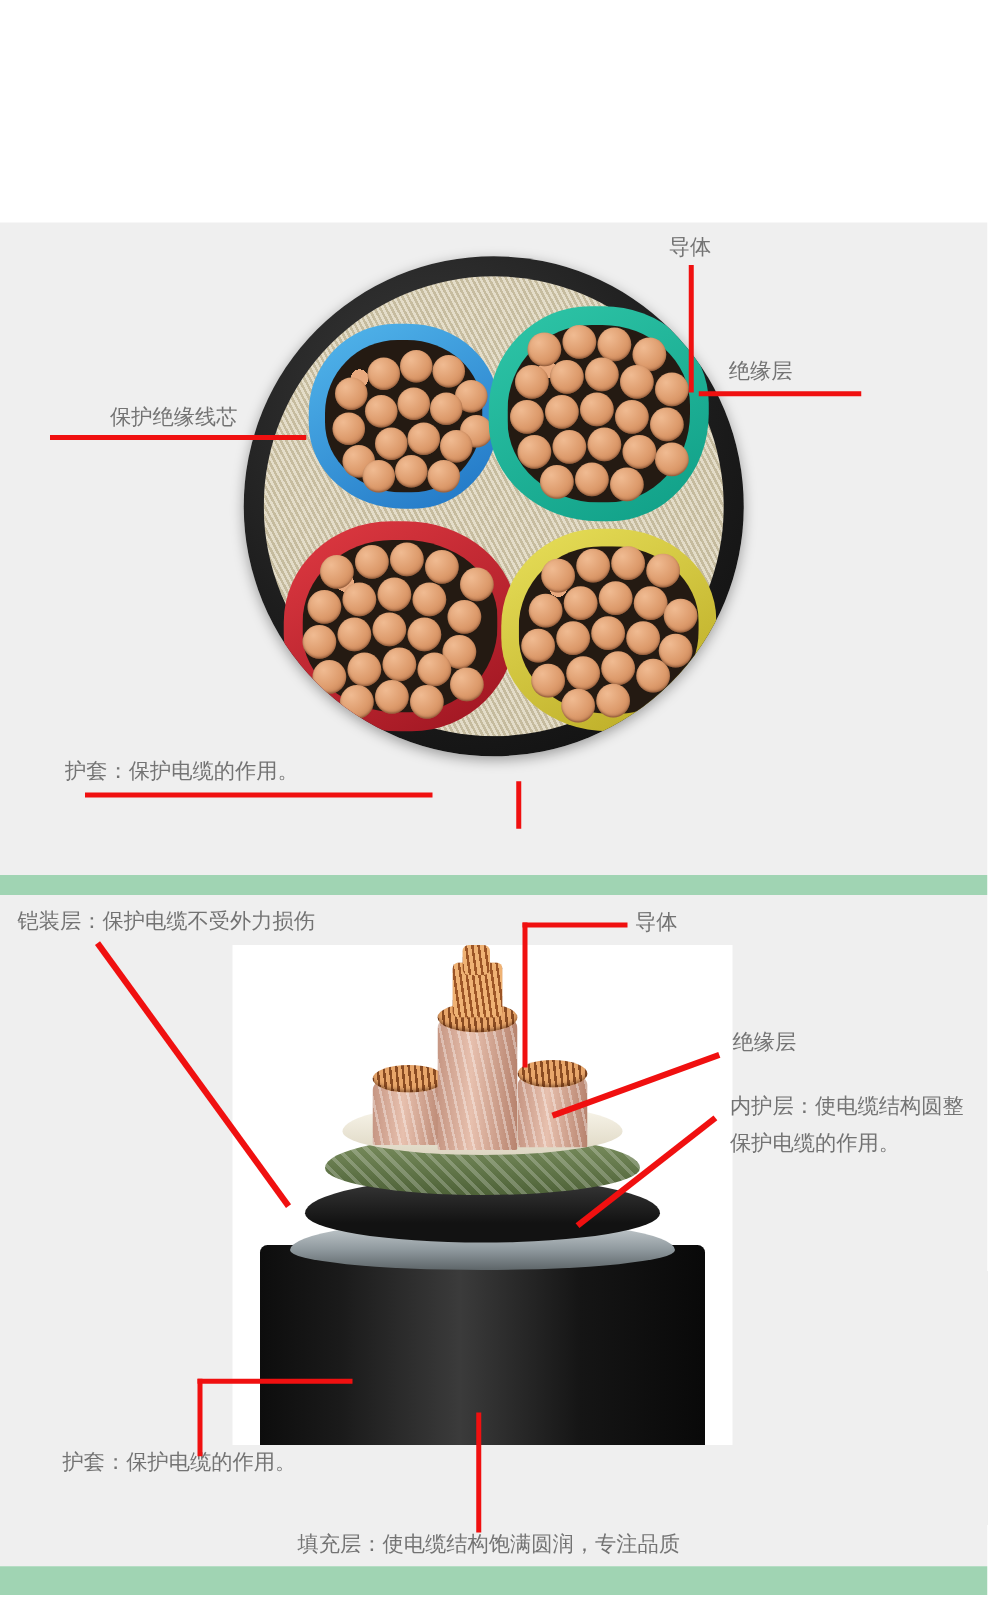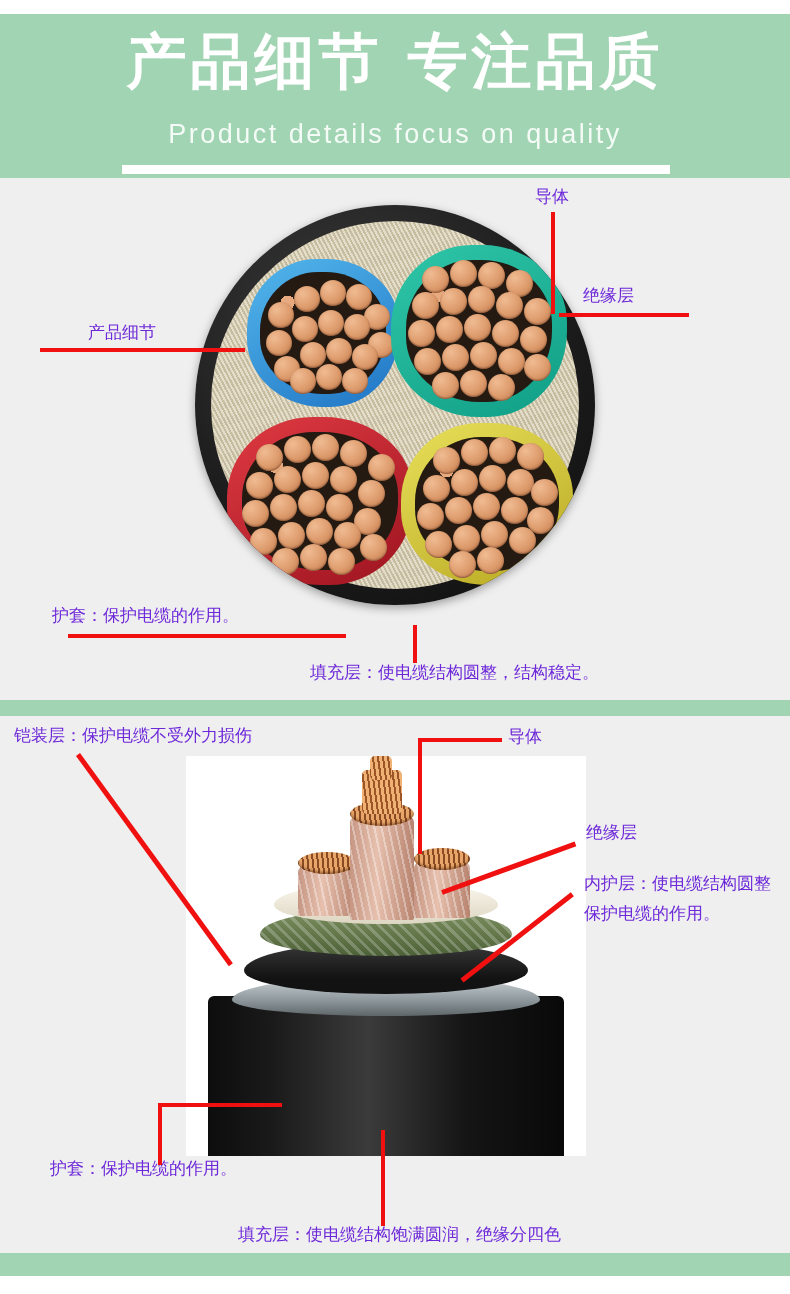--- a/index.html
+++ b/index.html
@@ -154,42 +154,37 @@
   .cu-bare {
     position: absolute; border-radius: 5px;
     background:
       repeating-linear-gradient(82deg, #9c5526 0 2px, #efb274 2px 5px),
       #c47a3f;
   }
 
   
   .lbl {
     position: absolute;
-    color: #6d28d9;
+    color: #737373;
     font-size: 17px;
     line-height: 24px;
     white-space: nowrap;
-    font-family: Liberation Mono, monospace;
+    font-family: Liberation Sans, sans-serif;
   }
   .lbl.two-line { white-space: normal; }
   .ln { position: absolute; background: #f01010; }
   .ln-h { height: 4px; }
   .ln-v { width: 4px; }
   .ln-diag { transform-origin: 0 50%; height: 5px; }
 </style>
 </head>
 <body>
 
 <div id="page">
 
-  <div class="banner">
-    <div class="banner-title">产品细节 专注品质</div>
-    <div class="banner-sub">Product details focus on quality</div>
-    <div class="banner-rule"></div>
-  </div>
 
   <div class="sec1-bg"></div>
 
   <div class="photo1">
     <div class="cable-round">
       <div class="filler-bed"></div>
 
       <div class="core core-blue">
         <div class="core-inner">
           <div class="strands">
@@ -301,27 +296,26 @@
       </div>
     </div>
   </div>
 
   <div class="lbl" style="left:535px; top:186px;">导体</div>
   <div class="ln ln-v" style="left:551px; top:212px; height:102px;"></div>
 
   <div class="lbl" style="left:583px; top:285px;">绝缘层</div>
   <div class="ln ln-h" style="left:559px; top:313px; width:130px;"></div>
 
-  <div class="lbl" style="left:88px; top:322px;">产品细节</div>
+  <div class="lbl" style="left:88px; top:322px;">保护绝缘线芯</div>
   <div class="ln ln-h" style="left:40px; top:348px; width:205px;"></div>
 
   <div class="lbl" style="left:52px; top:605px;">护套：保护电缆的作用。</div>
   <div class="ln ln-h" style="left:68px; top:634px; width:278px;"></div>
 
-  <div class="lbl" style="left:310px; top:662px;">填充层：使电缆结构圆整，结构稳定。</div>
   <div class="ln ln-v" style="left:413px; top:625px; height:38px;"></div>
 
   <div class="divider-green"></div>
 
   <div class="sec2-bg"></div>
 
   <div class="photo2">
     <div class="arm-sheath"></div>
     <div class="arm-steel"></div>
     <div class="arm-inner"></div>
@@ -353,17 +347,17 @@
   <div class="lbl two-line" style="left:584px; top:870px; width:206px; line-height:30px;">
     <span>内护层：使电缆结构圆整</span><br>
     <span>保护电缆的作用。</span>
   </div>
   <div class="ln ln-diag" style="left:462px; top:978px; width:140px; transform:rotate(-38deg);"></div>
 
   <div class="lbl" style="left:50px; top:1158px;">护套：保护电缆的作用。</div>
   <div class="ln ln-h" style="left:158px; top:1103px; width:124px;"></div>
   <div class="ln ln-v" style="left:158px; top:1103px; height:62px;"></div>
 
-  <div class="lbl" style="left:238px; top:1224px;">填充层：使电缆结构饱满圆润，绝缘分四色</div>
+  <div class="lbl" style="left:238px; top:1224px;">填充层：使电缆结构饱满圆润，专注品质</div>
   <div class="ln ln-v" style="left:381px; top:1130px; height:96px;"></div>
 
   <div class="footer-green"></div>
 </div>
 
 </body></html>

